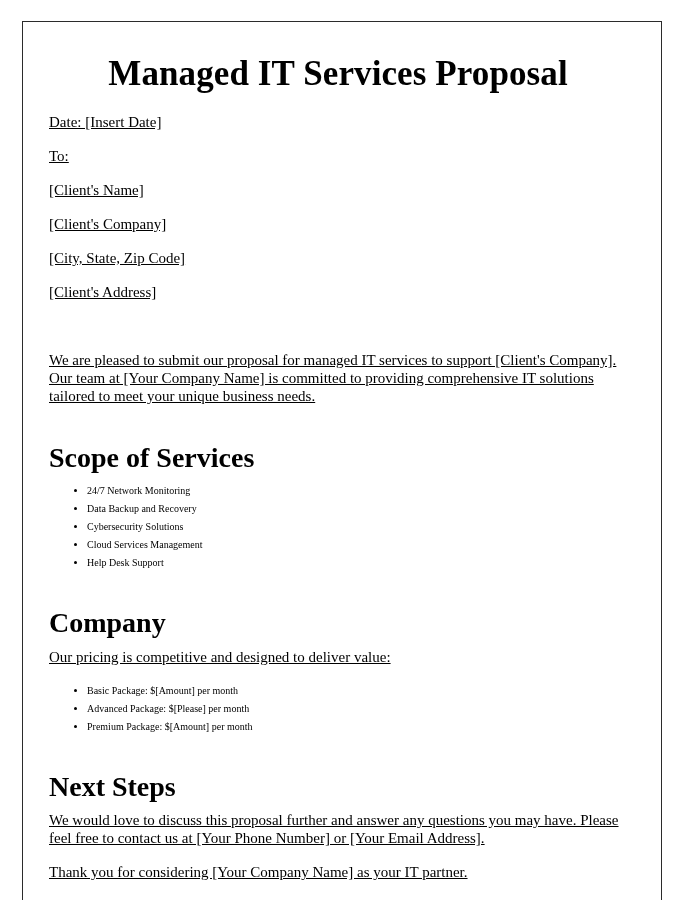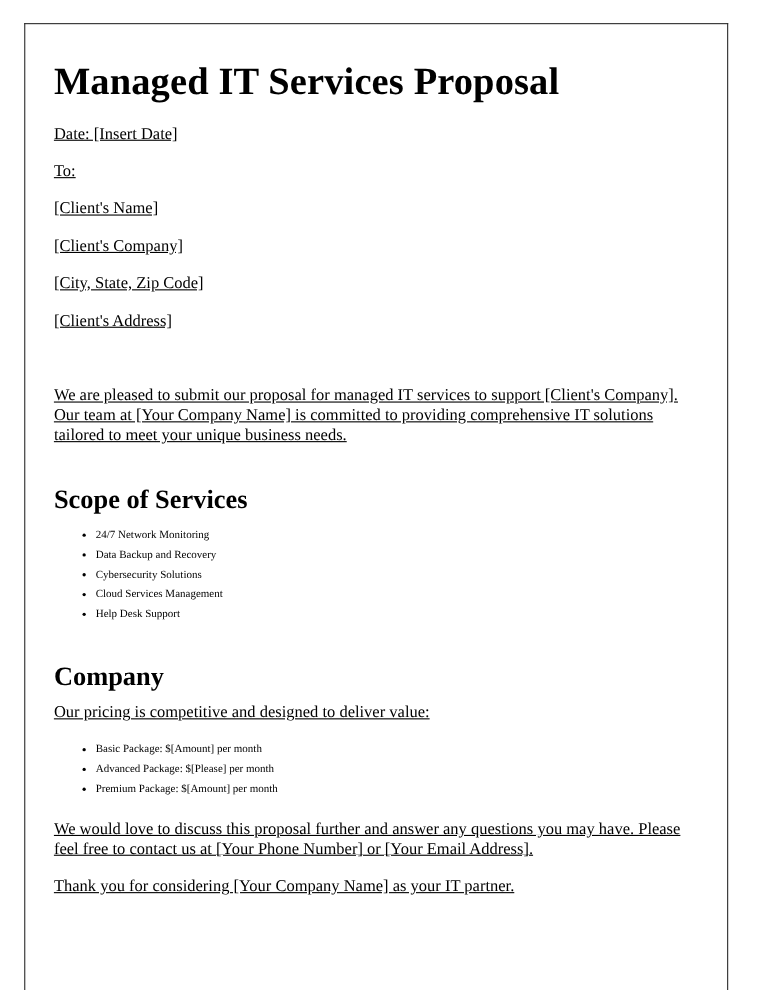--- a/index.html
+++ b/index.html
@@ -34,35 +34,36 @@
     top: 20px;
     width: 578px;          
   }
 
   .doc-title {
     font-size: 35px;
     font-weight: bold;
     line-height: 1.0;
     margin: 14px 0 22px 0;
     letter-spacing: 0.1px;
+    text-align: center;
   }
 
   .para {
     font-size: 15px;
     line-height: 18px;
     margin: 0 0 16px 0;
     text-decoration: underline;
   }
 
   .spacer-block {
     height: 34px;
   }
 
   .section-heading {
-    font-size: 24px;
+    font-size: 28px;
     font-weight: bold;
     line-height: 1.05;
     margin: 18px 0 10px 0;
     font-family: Liberation Serif, serif;
   }
 
   .bullet-list {
     list-style-type: disc;
     margin: 0 0 4px 0;
     padding-left: 38px;    
@@ -125,19 +126,20 @@
     <p class="para">Our pricing is competitive and designed to deliver value:</p>
 
     <ul class="bullet-list">
       <li>Basic Package: $[Amount] per month</li>
       <li>Advanced Package: $[Please] per month</li>
       <li>Premium Package: $[Amount] per month</li>
     </ul>
 
     <div class="gap-after-list"></div>
 
+    <h2 class="section-heading">Next Steps</h2>
 
     <p class="para">We would love to discuss this proposal further and answer any questions you may have. Please feel free to contact us at [Your Phone Number] or [Your Email Address].</p>
 
     <p class="para">Thank you for considering [Your Company Name] as your IT partner.</p>
 
   </div>
 </div>
 
 </body></html>

